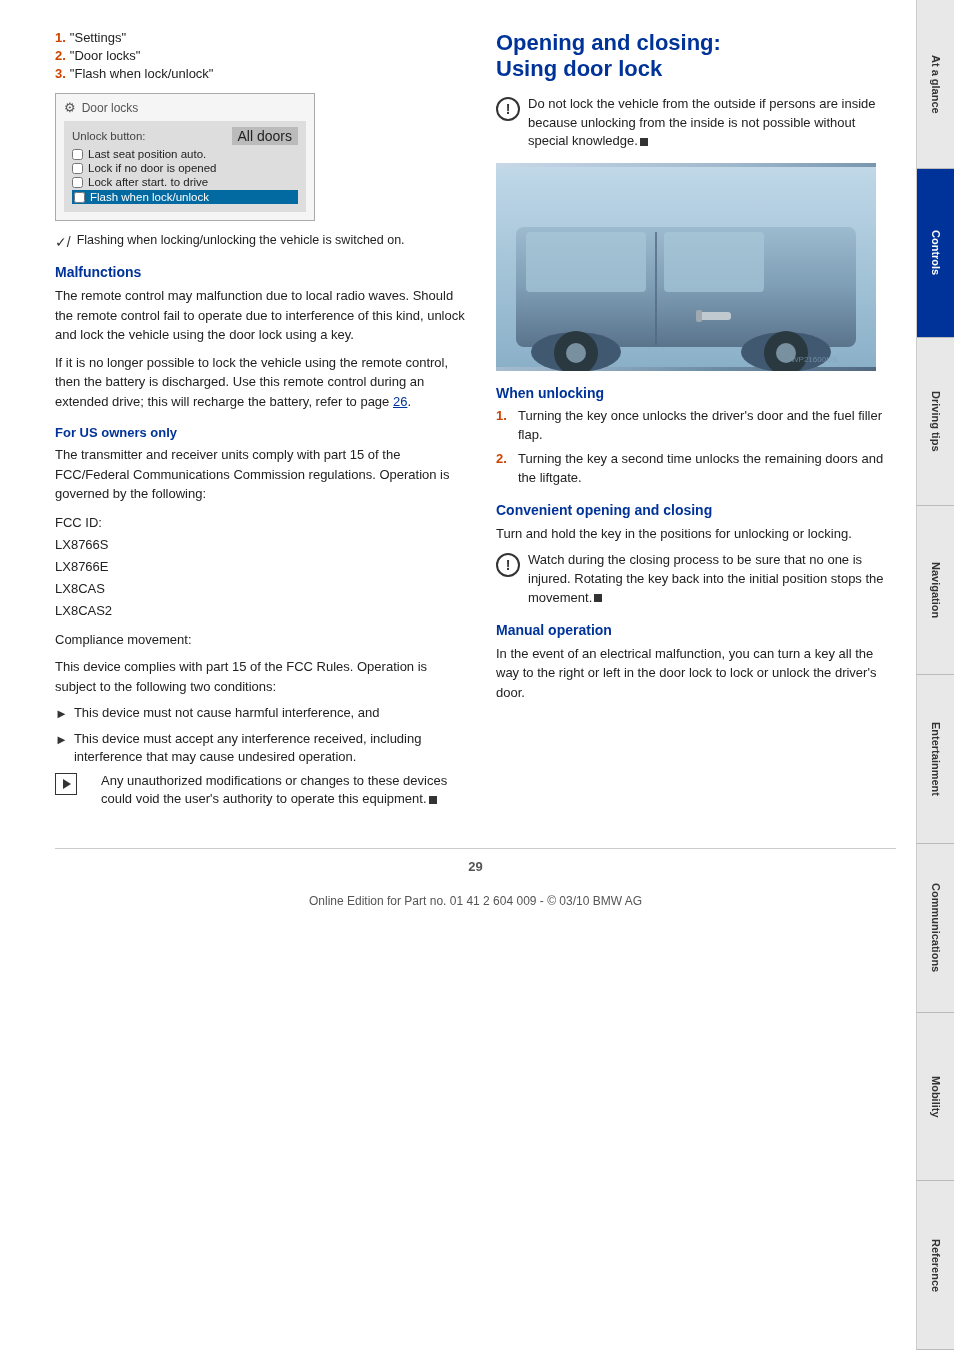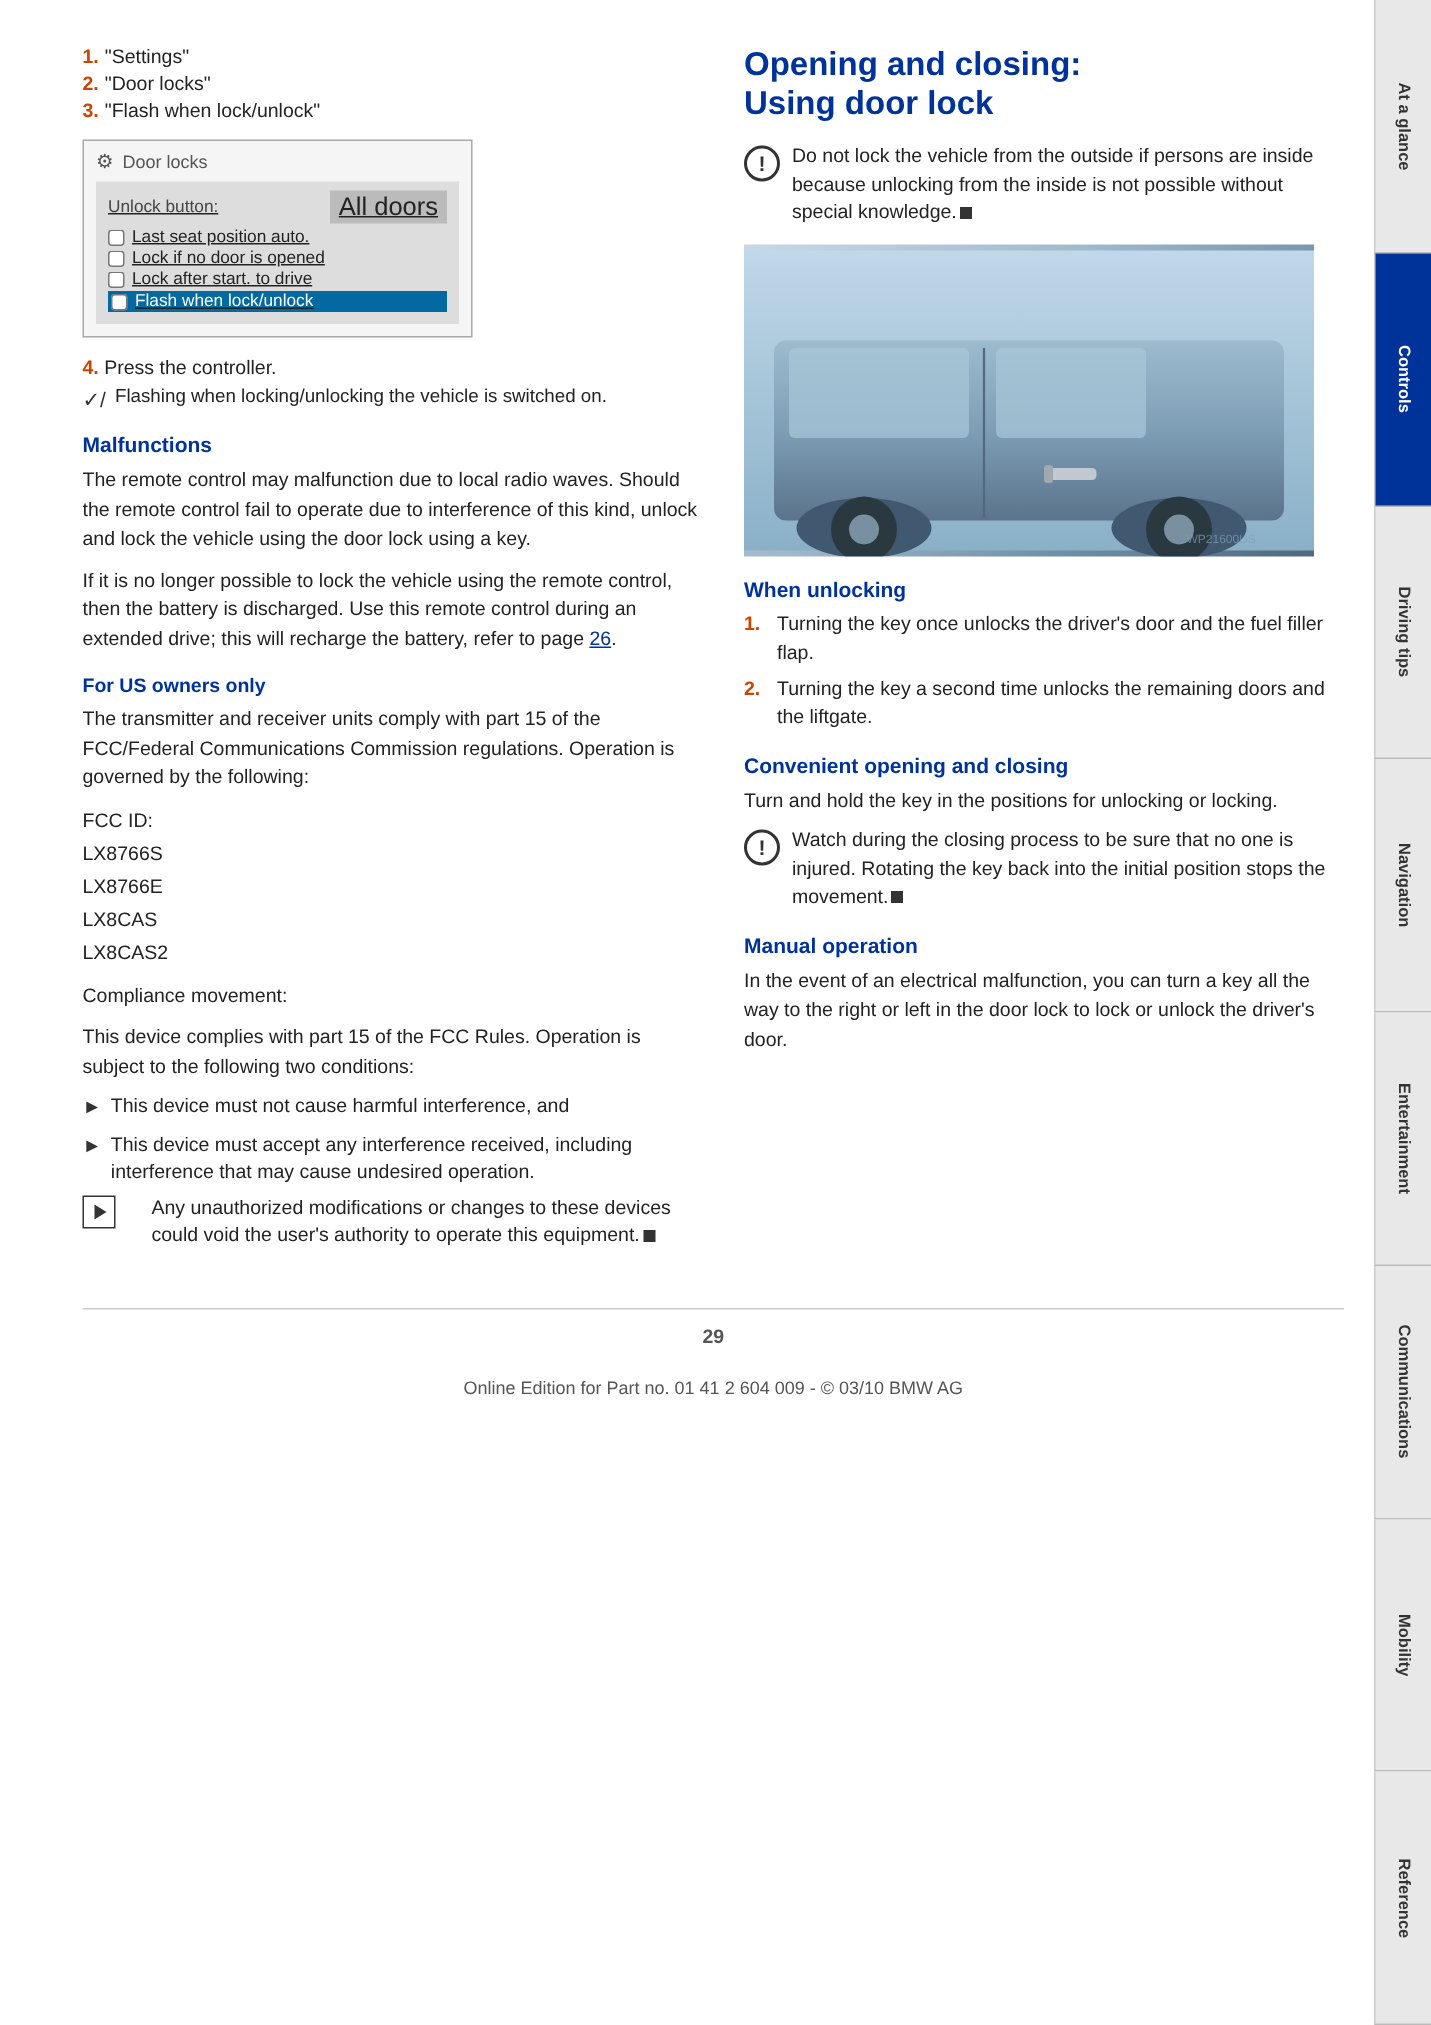--- a/index.html
+++ b/index.html
@@ -115,42 +115,41 @@
     }
 
     .door-locks-title .gear-icon {
       font-size: 13px;
     }
 
     .door-locks-content {
       background: #ddd;
       padding: 6px 8px;
       font-size: 11.5px;
-      text-decoration: underline;
     }
 
     .door-locks-row {
       display: flex;
       align-items: center;
       margin-bottom: 3px;
     }
 
     .door-locks-row.header {
       font-weight: normal;
       justify-content: space-between;
     }
 
     .door-locks-row.header .label {
       color: #444;
     }
 
     .door-locks-row.header .value {
       background: #bbb;
       padding: 1px 6px;
-      font-size: 17px;
+      font-size: 14px;
     }
 
     .checkbox-row {
       display: flex;
       align-items: center;
       gap: 5px;
       margin-bottom: 2px;
       font-size: 11.5px;
     }
 
@@ -407,24 +406,20 @@
               <input type="checkbox" style=""> 
                 <span>Lock after start. to drive</span>
             </div>
             <div class="checkbox-row selected">
               <input type="checkbox" style=""> 
                 <span>Flash when lock/unlock</span>
             </div>
           </div>
         </div>
 
-        <p class="step4">
-          <span class="num">4.</span>
-          <span>Press the controller.</span>
-        </p>
 
         <div class="check-note">
           <span class="check-icon">✓/</span>
           <span>Flashing when locking/unlocking the vehicle is switched on.</span>
         </div>
 
         <h3 class="section-heading">Malfunctions</h3>
 
         <p class="body-text">The remote control may malfunction due to local radio waves. Should the remote control fail to operate due to interference of this kind, unlock and lock the vehicle using the door lock using a key.</p>
         <p class="body-text">

